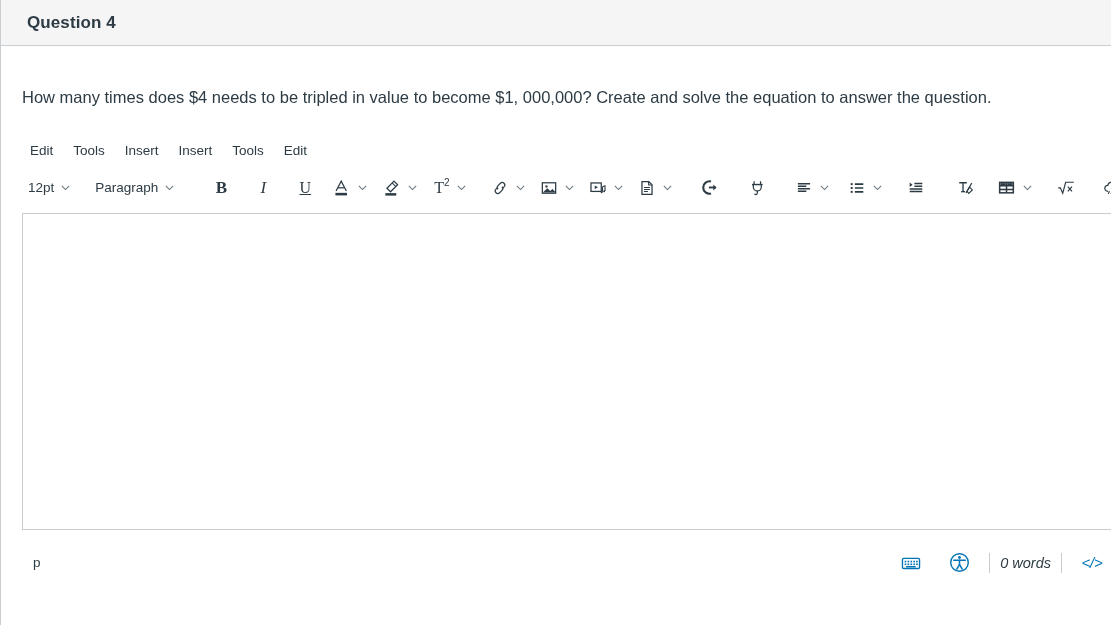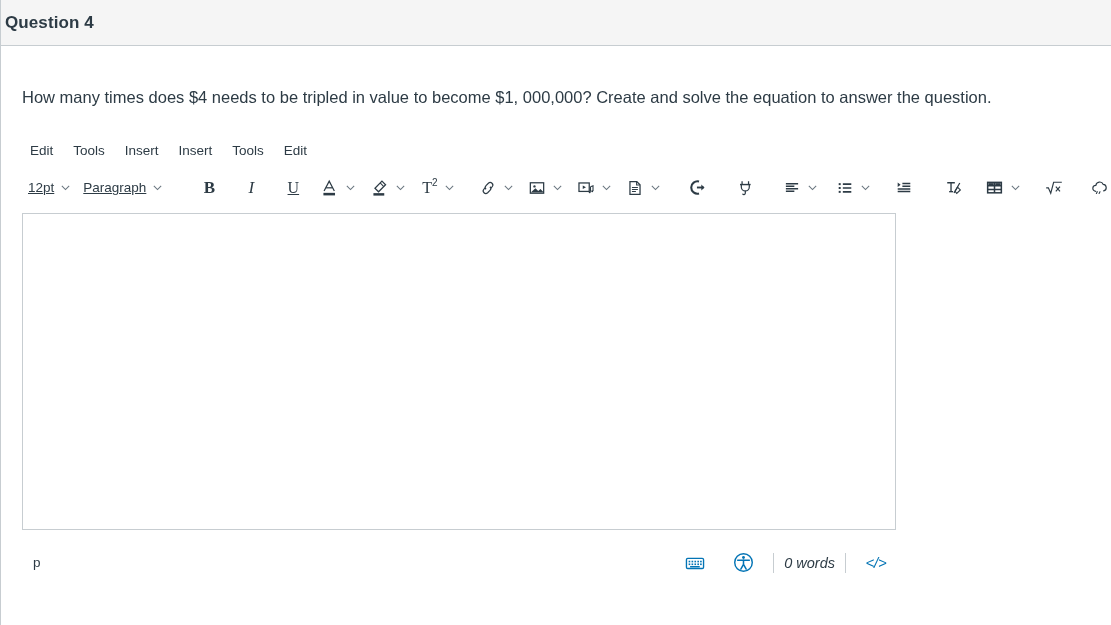--- a/index.html
+++ b/index.html
@@ -18,21 +18,21 @@
     box-sizing: border-box;
   }
 
   
   .q-header {
     height: 46px;
     background: #f5f5f5;
     border-bottom: 1px solid #c7cdd1;
     display: flex;
     align-items: center;
-    padding-left: 4px;
+    padding-left: 26px;
     box-sizing: border-box;
   }
   .q-header-title {
     font-size: 17px;
     font-weight: bold;
     color: #2d3b45;
     letter-spacing: .1px;
   }
 
   
@@ -42,21 +42,21 @@
   .q-text {
     font-size: 16.5px;
     color: #2d3b45;
     line-height: 1.45;
     white-space: nowrap;
   }
 
   
   .rce {
     margin: 26px 0 0 21px;
-    width: 874px;
+    width: 1090px;
   }
 
   
   .rce-menubar {
     display: flex;
     align-items: center;
     height: 30px;
     gap: 4px;
   }
   .menu-item {
@@ -94,21 +94,20 @@
     padding: 0 3px;
     border-radius: 3px;
     color: #2d3b45;
     cursor: default;
   }
   .tb-btn.wide { padding: 0 6px; }
   .tb-label {
     font-size: 13.5px;
     color: #2d3b45;
     white-space: nowrap;
-    text-decoration: underline;
   }
   .caret {
     display: inline-block;
     margin-left: 6px;
     color: #6b7780;
     flex: none;
   }
   .icon { display: block; flex: none; }
 
   .b-glyph { font-size: 17px; font-weight: bold; font-family: "Liberation Serif", serif; }
@@ -200,21 +199,21 @@
 
       <div class="tb-group">
         <div class="tb-btn wide">
           <span class="tb-label">12pt</span>
           <span class="caret">
             <svg class="icon" width="11" height="11" viewBox="0 0 12 12">
                 <path d="M2 4.2 L6 8.2 L10 4.2" fill="none" stroke="currentColor" stroke-width="1.2"></path>
               </svg>
           </span>
         </div>
-        <div class="tb-btn wide" style="margin-left:0">
+        <div class="tb-btn wide" style="margin-left:12px">
           <span class="tb-label">Paragraph</span>
           <span class="caret">
             <svg class="icon" width="11" height="11" viewBox="0 0 12 12">
                 <path d="M2 4.2 L6 8.2 L10 4.2" fill="none" stroke="currentColor" stroke-width="1.2"></path>
               </svg>
           </span>
         </div>
       </div>
 
       <div class="tb-sep"></div>

